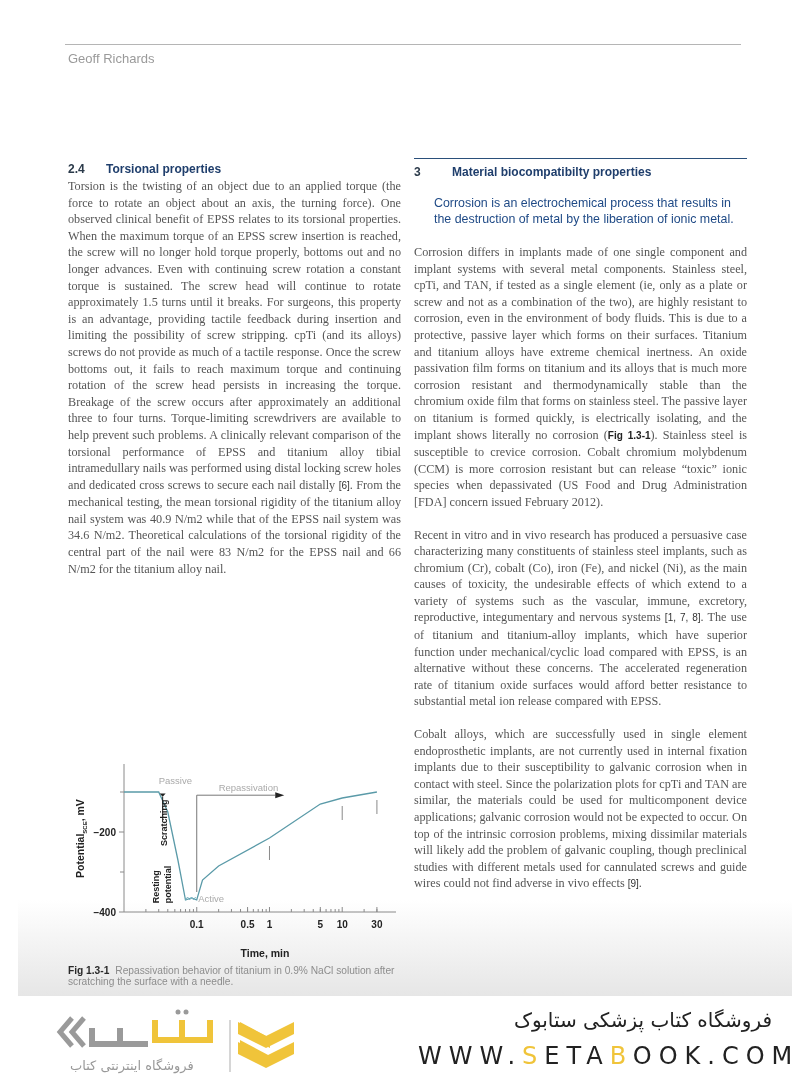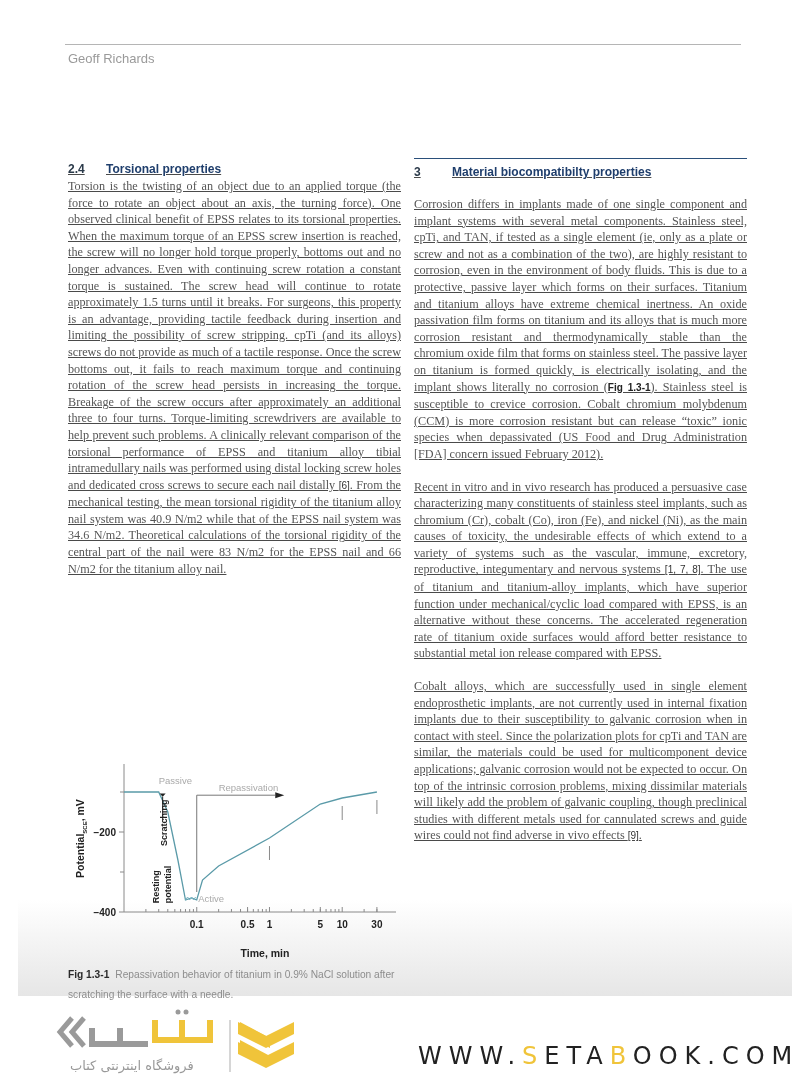--- a/index.html
+++ b/index.html
@@ -1,37 +1,37 @@
 <!DOCTYPE html>
 <html><head>
 <meta charset="utf-8">
 <style>
   html, body { margin:0; padding:0; }
   body { width:810px; height:1080px; background:#ffffff; position:relative; overflow:hidden;
          font-family:"DejaVu Serif", serif; color:#4a4a4a; }
   .page-top-rule { position:absolute; left:65px; top:44px; width:676px; height:1px; background:#b5b5b5; }
   .running-head { position:absolute; left:68px; top:51px; font-family:"Liberation Sans", sans-serif;
                   font-size:13px; color:#9a9a9a; }
-  .col { position:absolute; top:162px; width:333px;text-decoration:underline; }
+  .col { position:absolute; top:162px; width:333px; }
   .col-left { left:68px; }
   .col-right { left:414px; }
   .h2 { font-family:"Liberation Sans", sans-serif; font-weight:bold; color:#1f3e6c; font-size:12px;
         display:flex; margin:0; }
   .h2 .num { width:38px; color:#2b3a4a; }
   .body-text { font-family:"Liberation Serif", serif; font-size:12.2px; line-height:16.6px;
                text-align:justify; color:#555; margin:0; hyphens:auto; }
   .cite { font-family:"Liberation Sans", sans-serif; font-size:10px; color:#333; }
   .figref { font-family:"Liberation Sans", sans-serif; font-weight:bold; font-size:10px; color:#222; }
   .callout { font-family:"Liberation Sans", sans-serif; color:#1f4a86; font-size:12.2px; line-height:16px; margin:0; }
   .section-rule { height:1px; background:#2a4f7a; margin-bottom:6px; }
   .fig-area { position:absolute; left:18px; top:760px; width:390px; height:236px; }
   .fade-band { position:absolute; left:18px; top:900px; width:774px; height:96px;
                background:linear-gradient(#ffffff, #e6e6e6); }
   .caption { position:absolute; left:68px; top:965px; width:330px; font-family:"Liberation Sans", sans-serif;
-             font-size:10.2px; line-height:20px; color:#8d8d8d; }
+             font-size:10.2px; line-height:11px; color:#8d8d8d; }
   .caption b { color:#2a2a2a; font-weight:bold; margin-right:6px; }
   .footer { position:absolute; left:0; top:1000px; width:810px; height:80px; background:#fff; }
   .brand-text { position:absolute; left:418px; top:1044px; font-family:"DejaVu Sans", sans-serif;
                 font-size:24px; letter-spacing:7px; color:#222; }
   .brand-text .y { color:#f0c43a; }
   .fa-line { position:absolute; right:38px; top:1008px; font-family:"DejaVu Sans", sans-serif;
              font-size:20px; color:#222; direction:rtl; }
   .logo-sub { position:absolute; left:70px; top:1058px; font-family:"DejaVu Sans", sans-serif;
               font-size:13px; color:#999; direction:rtl; }
 </style>
@@ -123,20 +123,21 @@
 <div class="caption">
   <b>Fig 1.3-1</b><span>Repassivation behavior of titanium in 0.9% NaCl solution after scratching the surface with a needle.</span>
 </div>
 
 <div class="col col-right" style="top:158px;">
   <div class="section-rule"></div>
   <h2 class="h2" style="margin-top:0;">
     <span class="num">3</span>
     <span>Material biocompatibilty properties</span>
   </h2>
+  <p class="callout" style="margin:16px 0 0 20px; font-size:12.4px;">Corrosion is an electrochemical process that results in the destruction of metal by the liberation of ionic metal.</p>
   <p class="body-text" style="margin-top:17px;">
     <span>Corrosion differs in implants made of one single component and implant systems with several metal components. Stainless steel, cpTi, and TAN, if tested as a single element (ie, only as a plate or screw and not as a combination of the two), are highly resistant to corrosion, even in the environment of body fluids. This is due to a protective, passive layer which forms on their surfaces. Titanium and titanium alloys have extreme chemical inertness. An oxide passivation film forms on titanium and its alloys that is much more corrosion resistant and thermodynamically stable than the chromium oxide film that forms on stainless steel. The passive layer on titanium is formed quickly, is electrically isolating, and the implant shows literally no corrosion (</span><span class="figref">Fig 1.3-1</span><span>). Stainless steel is susceptible to crevice corrosion. Cobalt chromium molybdenum (CCM) is more corrosion resistant but can release “toxic” ionic species when depassivated (US Food and Drug Administration [FDA] concern issued February 2012).</span>
   </p>
   <p class="body-text" style="margin-top:16px;">
     <span>Recent in vitro and in vivo research has produced a persuasive case characterizing many constituents of stainless steel implants, such as chromium (Cr), cobalt (Co), iron (Fe), and nickel (Ni), as the main causes of toxicity, the undesirable effects of which extend to a variety of systems such as the vascular, immune, excretory, reproductive, integumentary and nervous systems </span><span class="cite">[1, 7, 8]</span><span>. The use of titanium and titanium-alloy implants, which have superior function under mechanical/cyclic load compared with EPSS, is an alternative without these concerns. The accelerated regeneration rate of titanium oxide surfaces would afford better resistance to substantial metal ion release compared with EPSS.</span>
   </p>
   <p class="body-text" style="margin-top:16px;">
     <span>Cobalt alloys, which are successfully used in single element endoprosthetic implants, are not currently used in internal fixation implants due to their susceptibility to galvanic corrosion when in contact with steel. Since the polarization plots for cpTi and TAN are similar, the materials could be used for multicomponent device applications; galvanic corrosion would not be expected to occur. On top of the intrinsic corrosion problems, mixing dissimilar materials will likely add the problem of galvanic coupling, though preclinical studies with different metals used for cannulated screws and guide wires could not find adverse in vivo effects </span><span class="cite">[9]</span><span>.</span>
   </p>
 </div>
@@ -165,16 +166,17 @@
       <polygon points="210,22 240,38 240,48 210,32"></polygon>
       <polygon points="210,40 240,56 240,66 210,50"></polygon>
       <polygon points="240,38 270,22 270,32 240,48" transform="translate(-30 0)" opacity="0"></polygon>
     </g>
   </svg>
   <svg width="60" height="60" style="position:absolute;left:238px;top:14px;">
     <polygon points="0,8 28,22 56,8 56,20 28,34 0,20" fill="#f0c43a"></polygon>
     <polygon points="0,28 28,42 56,28 56,40 28,54 0,40" fill="#f0c43a"></polygon>
   </svg>
   <div class="logo-sub" style="top:58px;">فروشگاه اینترنتی کتاب</div>
+  <div class="fa-line" style="top:8px;">فروشگاه کتاب پزشکی ستابوک</div>
   <div class="brand-text" style="top:42px;">
     <span>WWW.</span><span class="y">S</span><span>ETA</span><span class="y">B</span><span>OOK.COM</span>
   </div>
 </div>
 
 </body></html>

